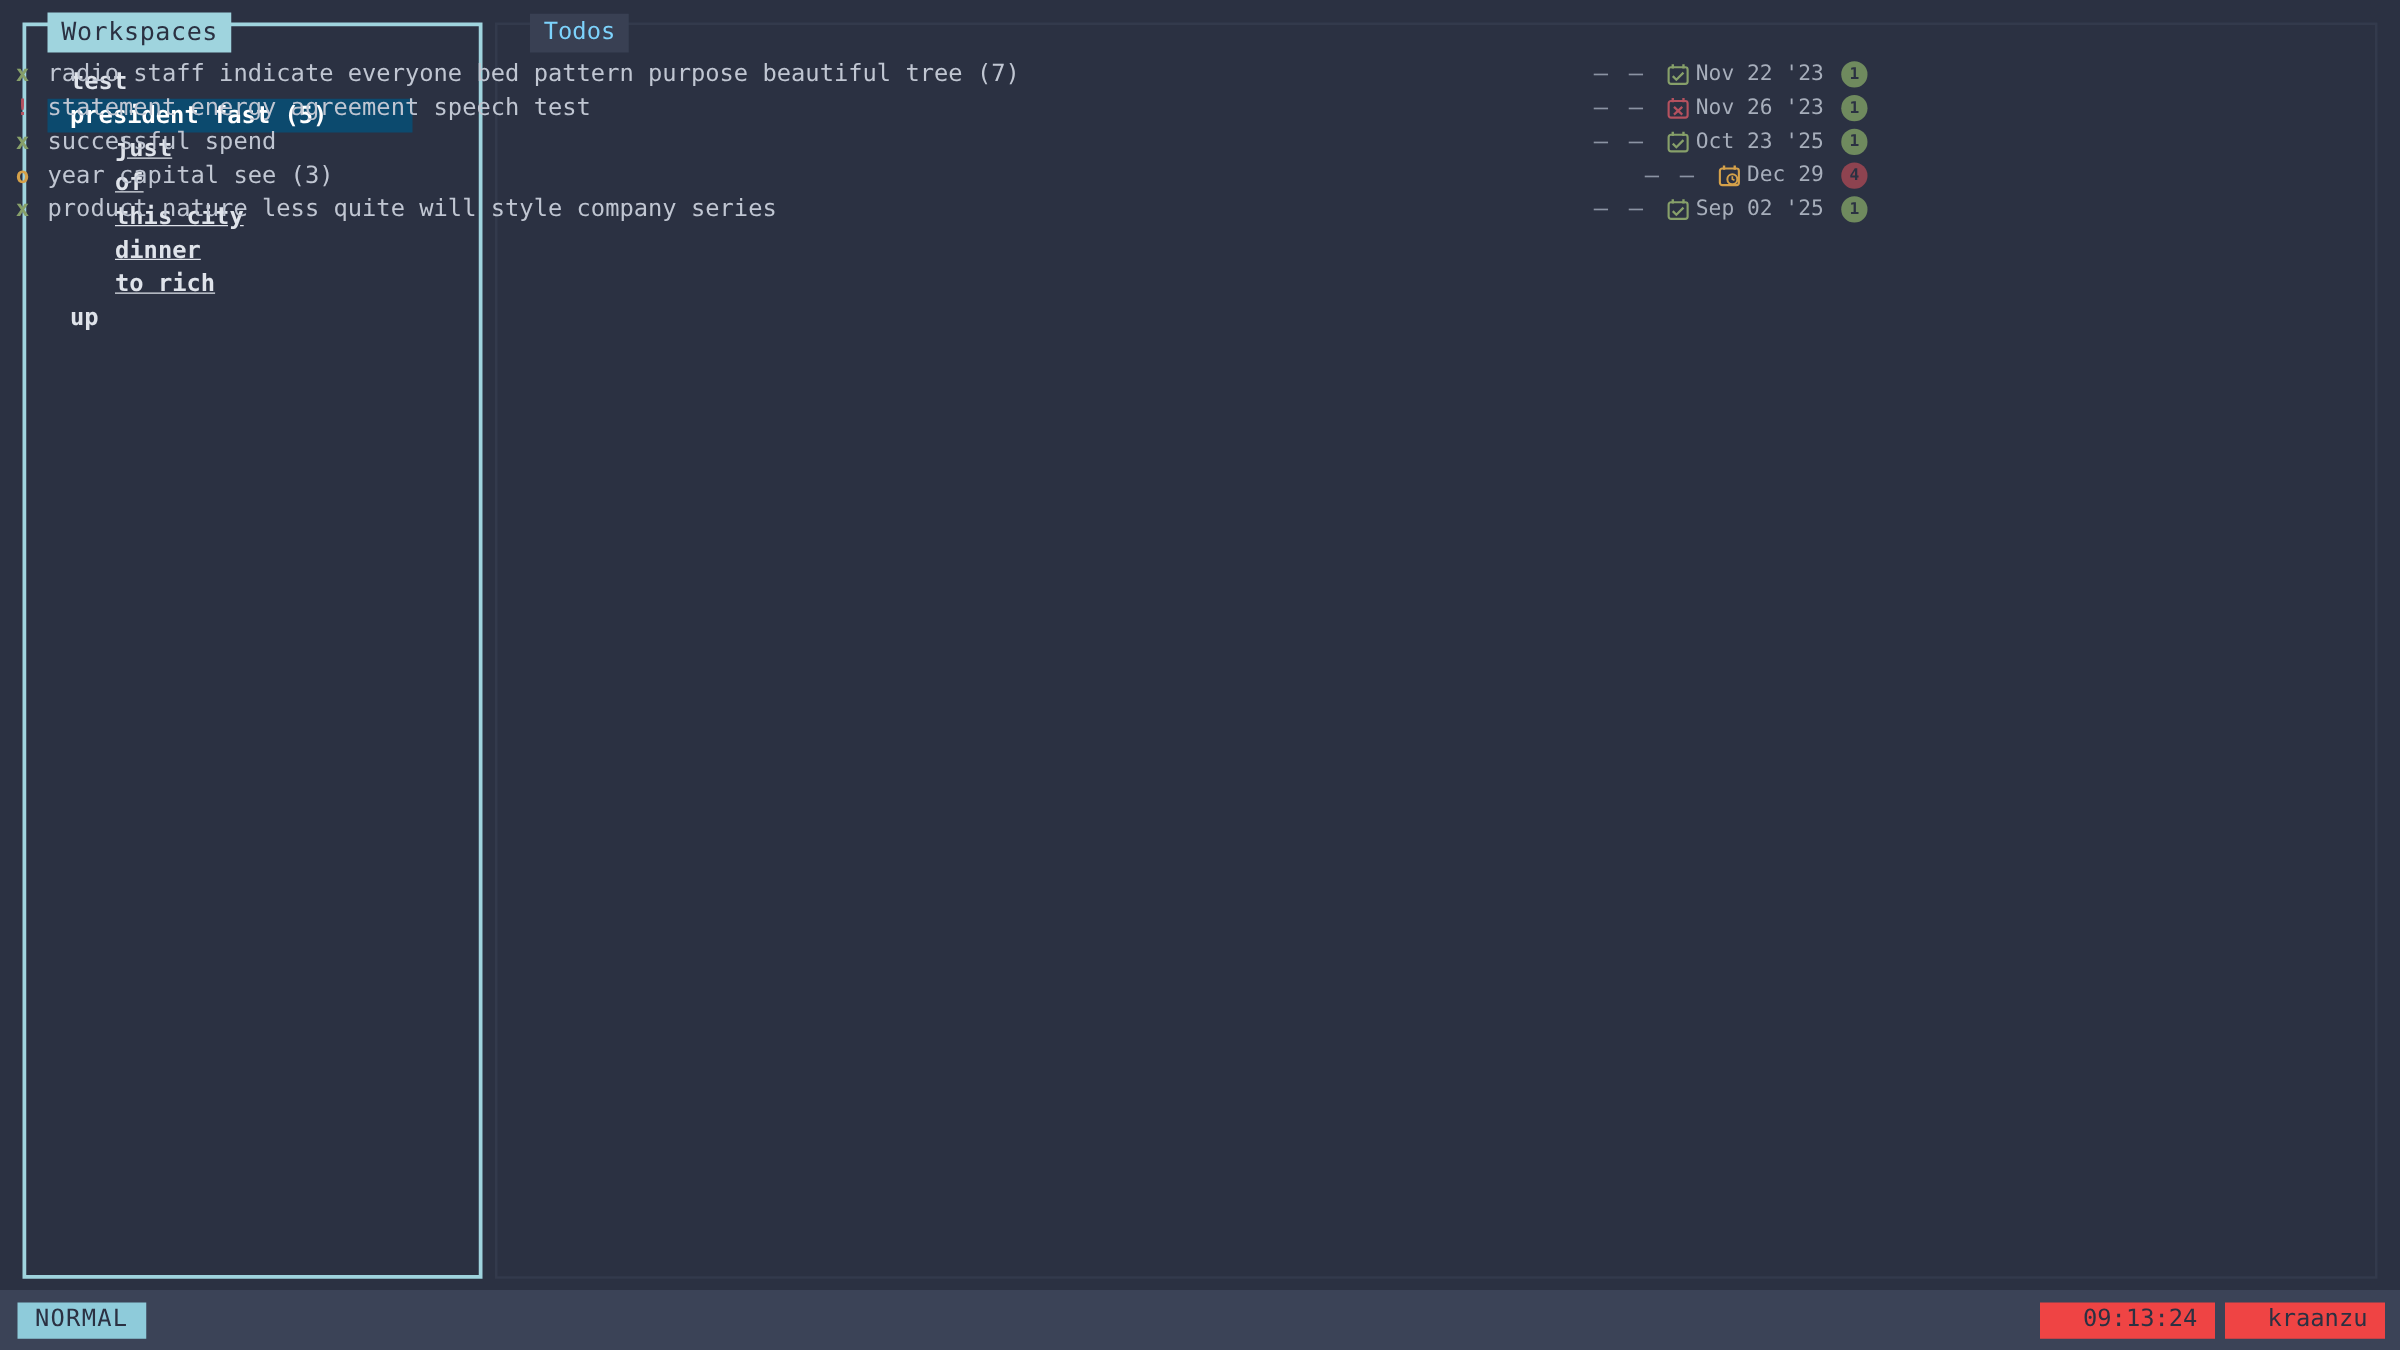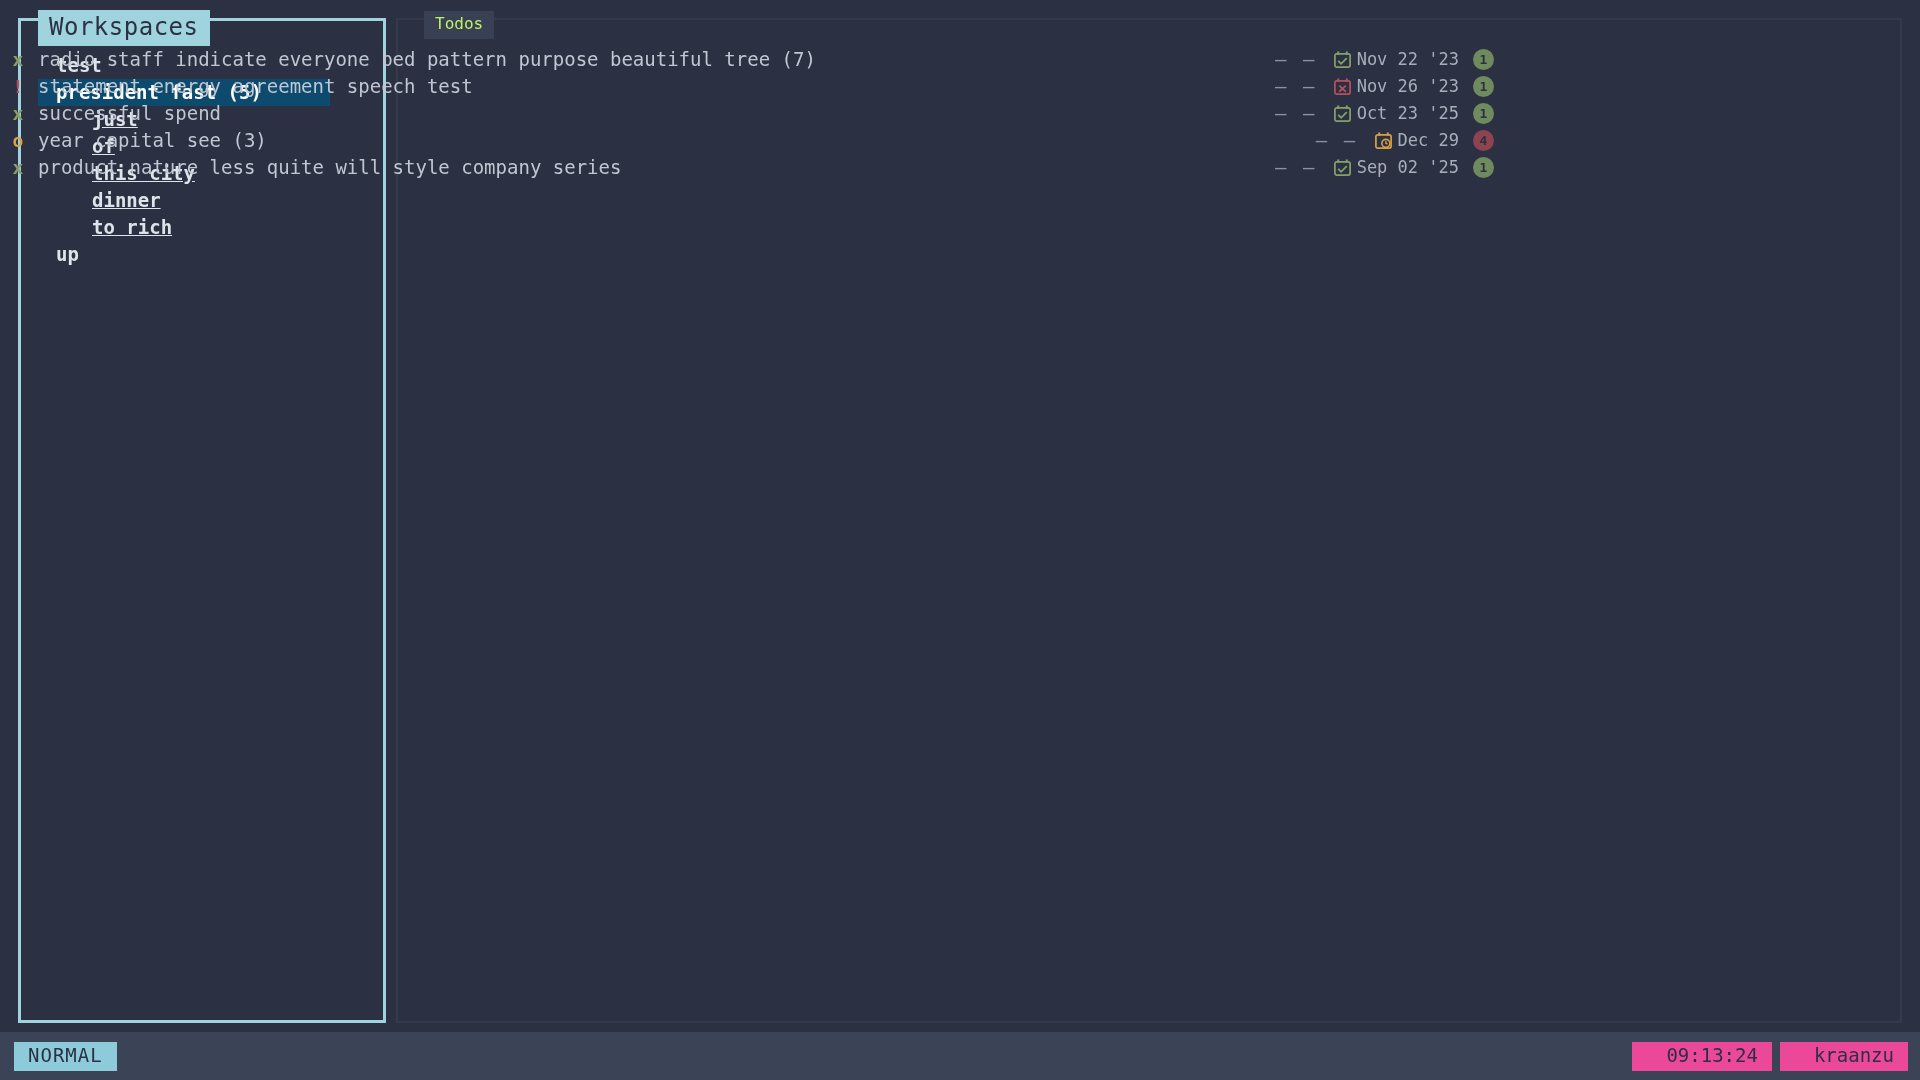--- a/index.html
+++ b/index.html
@@ -36,21 +36,21 @@
     border: 3px solid #9fd4de;
     background: #2b3142;
   }
   #workspaces-tab {
     position: absolute;
     left: 38px;
     top: 10px;
     background: #9fd4de;
     color: #2b3142;
     padding: 5px 11px 7px 11px;
-    font-size: 24px;
+    font-size: 20px;
     letter-spacing: 0.5px;
     z-index: 5;
     line-height: 1;
   }
   #workspaces-list {
     position: absolute;
     left: 22px;
     top: 52px;
     width: 328px;
   }
@@ -84,23 +84,23 @@
     height: 1005px;
     box-sizing: border-box;
     border: 2px solid #333a4c;
     background: #2b3142;
   }
   #todos-tab {
     position: absolute;
     left: 424px;
     top: 11px;
     background: #394053;
-    color: #bef264;
+    color: #7dd3fc;
     padding: 5px 11px 7px 11px;
-    font-size: 16px;
+    font-size: 19px;
     z-index: 5;
     line-height: 1;
   }
   #todos-list {
     position: absolute;
     left: 0;
     top: 46px;
     width: 1506px;
   }
   .todo-row {
@@ -202,21 +202,21 @@
     letter-spacing: 1px;
   }
   #status-bar-inner-right {
     position: absolute;
     right: 12px;
     top: 10px;
     display: flex;
     gap: 8px;
   }
   #clock-chip, #user-chip {
-    background: #ec4899;
+    background: #ef4444;
     color: #2b3142;
     padding-left: 34px;
   }
 </style>
 </head>
 <body>
 
 <div id="app">
 
   <div id="workspaces-panel"></div>

